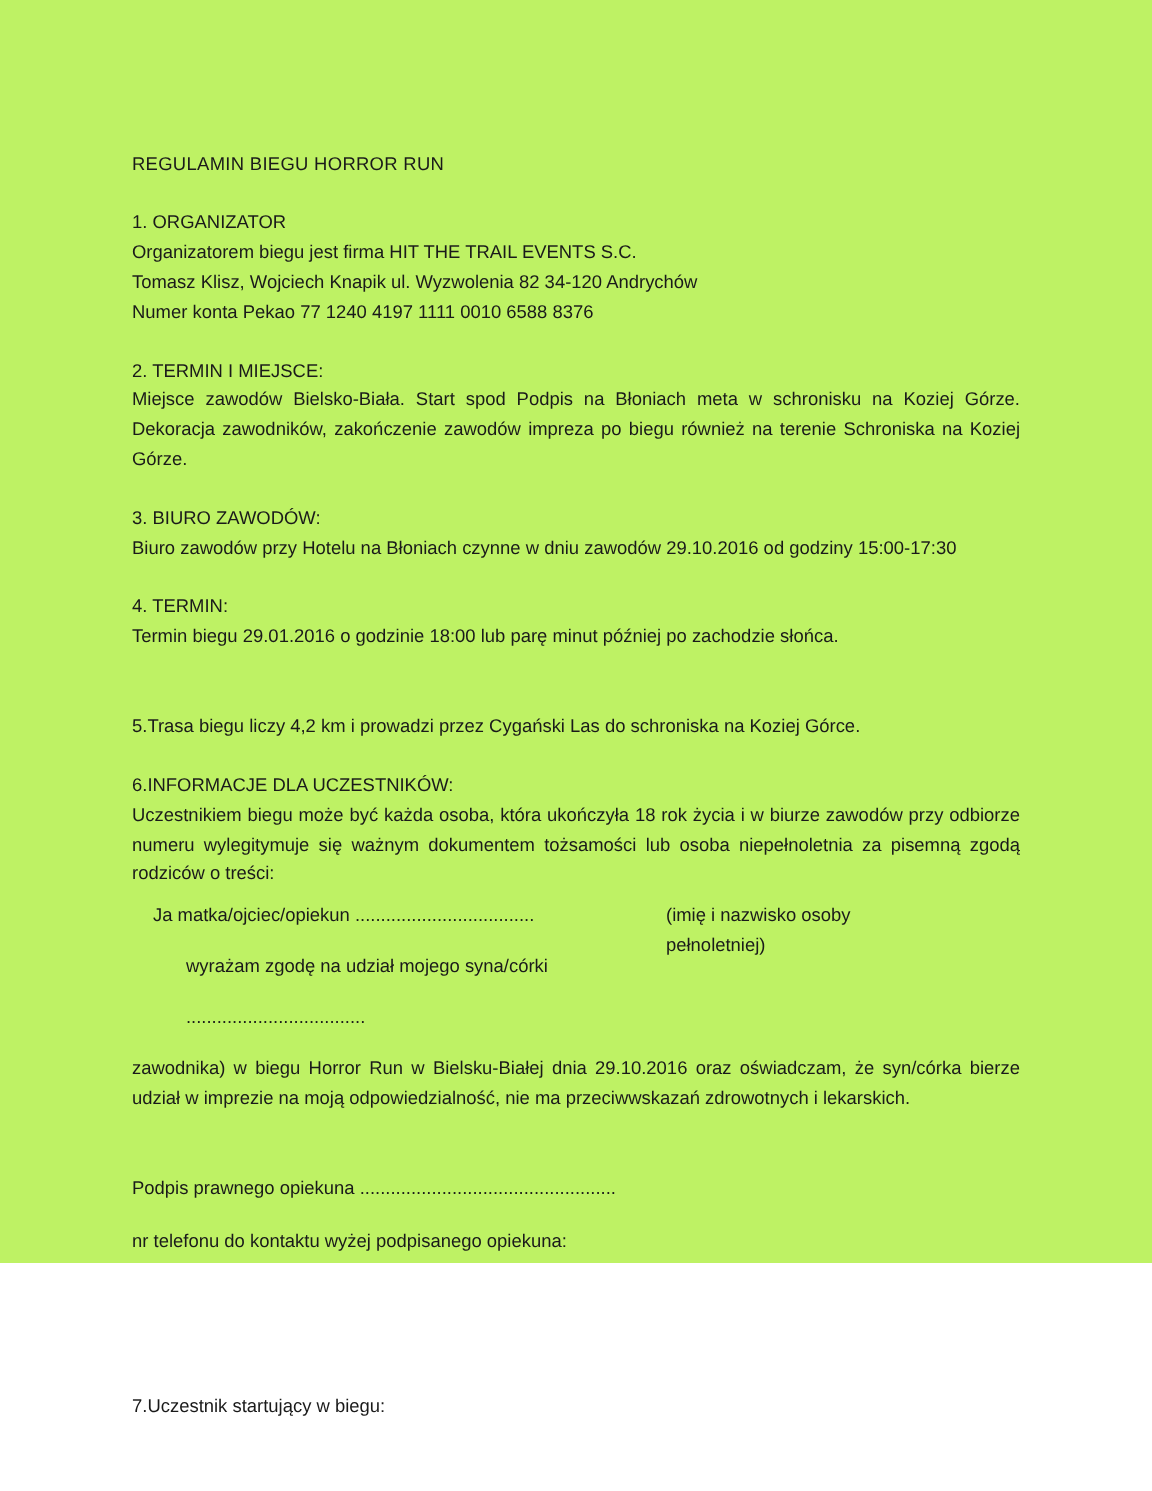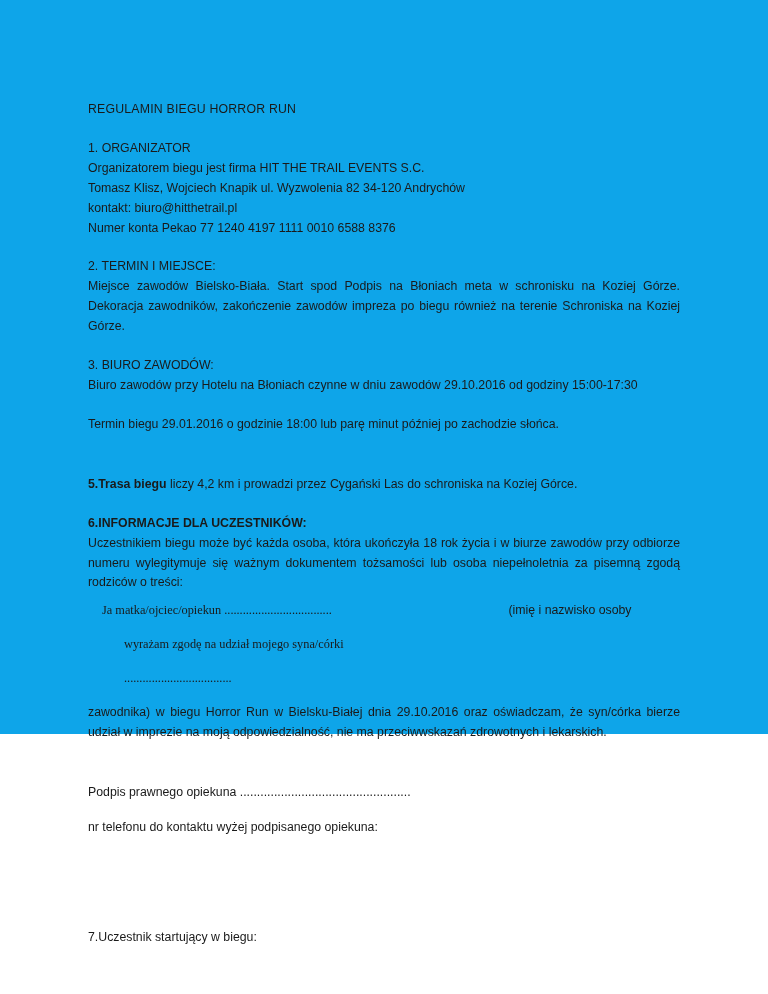--- a/index.html
+++ b/index.html
@@ -9,114 +9,114 @@
   }
   body {
     width: 768px;
     height: 994px;
     font-family: "Liberation Sans", sans-serif;
     color: #000000;
   }
   .page {
     position: relative;
     width: 768px;
-    height: 734px;
-    background: #0ea5e9;
+    height: 842px;
+    background: #bef264;
     box-sizing: border-box;
     padding: 100px 88px 0 88px;
   }
   .doc {
     width: 592px;
     font-size: 12.3px;
     line-height: 1.62;
     color: #1a1a1a;
   }
   .p {
     margin: 0 0 0 0;
   }
   .spacer-sm { height: 15px; }
   .spacer-md { height: 19px; }
   .spacer-xl { height: 40px; }
   .spacer-xxl { height: 52px; }
   .just {
     text-align: justify;
     text-align-last: left;
   }
-  .bold { font-weight: bold; }
+  .bold { font-weight: normal; }
   .title {
     letter-spacing: 0.2px;
   }
   .line {
     display: block;
   }
   .consent-block {
     position: relative;
     margin-top: 8px;
   }
   .consent-line {
     display: block;
     padding-left: 14px;
     margin-bottom: 14px;
-    font-family: Liberation Serif, serif;
   }
   .consent-line.indent2 {
     padding-left: 36px;
   }
   .side-note {
     position: absolute;
-    right: 0;
-    text-align: center;
+    right: 16px;
+    text-align: left;
     line-height: 1.6;
     width: 220px;
   }
   .note-1 { top: 0px; }
   .note-2 { top: 62px; }
 </style>
 </head>
 <body>
 
 <div class="page">
   <div class="doc">
 
     <div class="p title">REGULAMIN BIEGU HORROR RUN</div>
 
     <div class="spacer-md"></div>
 
     <div class="p">1. ORGANIZATOR</div>
     <div class="p">Organizatorem biegu jest firma HIT THE TRAIL EVENTS S.C.</div>
     <div class="p">Tomasz Klisz, Wojciech Knapik  ul. Wyzwolenia 82 34-120 Andrychów</div>
-    <div class="p"> kontakt: biuro@hitthetrail.pl</div>
     <div class="p">Numer konta Pekao 77 1240 4197 1111 0010 6588 8376</div>
 
     <div class="spacer-md"></div>
 
     <div class="p">2. TERMIN I MIEJSCE:</div>
     <div class="p just">Miejsce zawodów Bielsko-Biała. Start spod Podpis na Błoniach meta w schronisku na Koziej Górze. Dekoracja zawodników, zakończenie zawodów impreza po biegu również na terenie Schroniska na Koziej Górze.</div>
 
     <div class="spacer-md"></div>
 
     <div class="p">3. BIURO ZAWODÓW:</div>
     <div class="p just">Biuro zawodów przy Hotelu na Błoniach czynne w dniu zawodów 29.10.2016 od godziny 15:00-17:30</div>
 
     <div class="spacer-md"></div>
 
+    <div class="p">4. TERMIN:</div>
     <div class="p just">Termin biegu 29.01.2016 o godzinie 18:00 lub parę minut później po zachodzie słońca.</div>
 
     <div class="spacer-xl"></div>
 
     <div class="p"><span class="bold">5.Trasa biegu</span><span> liczy 4,2 km i prowadzi przez Cygański Las do schroniska na Koziej Górce.</span></div>
 
     <div class="spacer-md"></div>
 
     <div class="p bold">6.INFORMACJE DLA UCZESTNIKÓW:</div>
     <div class="p just">Uczestnikiem biegu może być każda osoba, która ukończyła 18 rok życia i w biurze zawodów przy odbiorze numeru wylegitymuje się ważnym dokumentem tożsamości lub osoba niepełnoletnia za pisemną zgodą rodziców o treści:</div>
 
     <div class="consent-block">
       <div class="side-note note-1">
         <span class="line">(imię i nazwisko osoby</span>
+        <span class="line">pełnoletniej)</span>
       </div>
       <span class="consent-line">Ja matka/ojciec/opiekun ...................................</span>
       <span class="consent-line indent2">wyrażam zgodę na udział mojego syna/córki</span>
       <span class="consent-line indent2">...................................</span>
     </div>
 
     <div class="p just">zawodnika) w biegu Horror Run w Bielsku-Białej dnia 29.10.2016 oraz oświadczam, że syn/córka bierze udział w imprezie na moją odpowiedzialność, nie ma przeciwwskazań zdrowotnych i lekarskich.</div>
 
     <div class="spacer-xl"></div>
 

